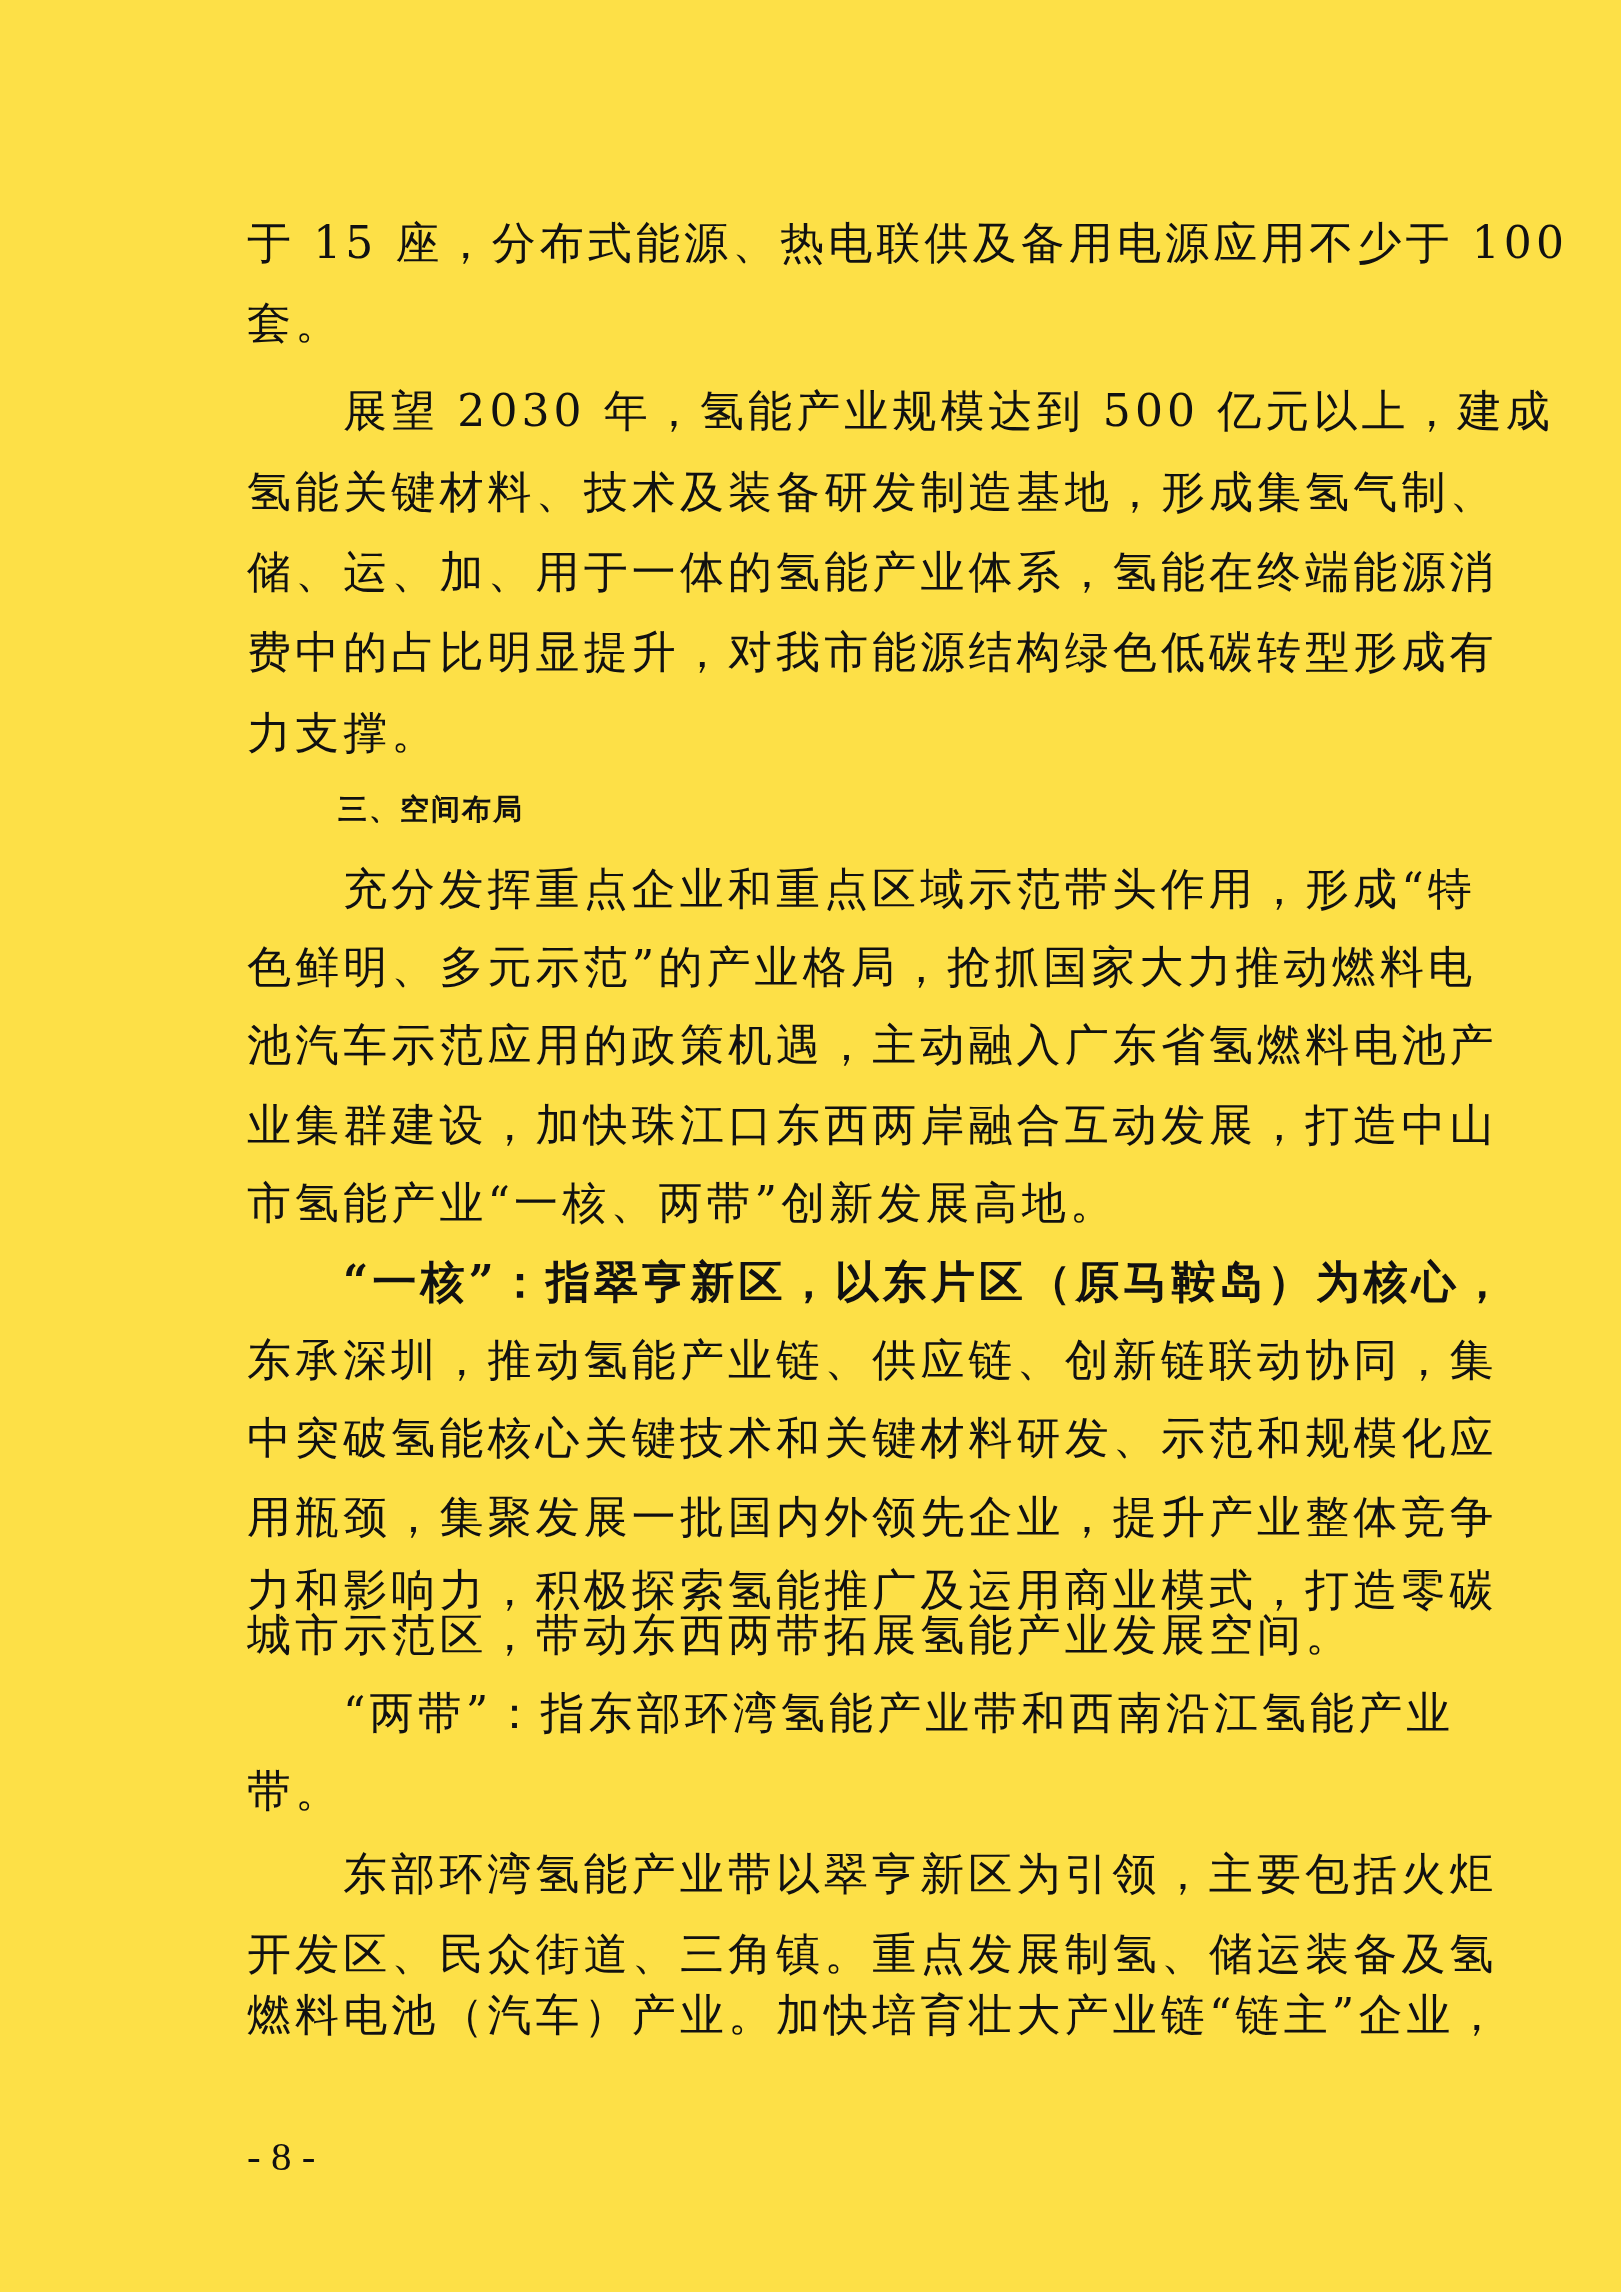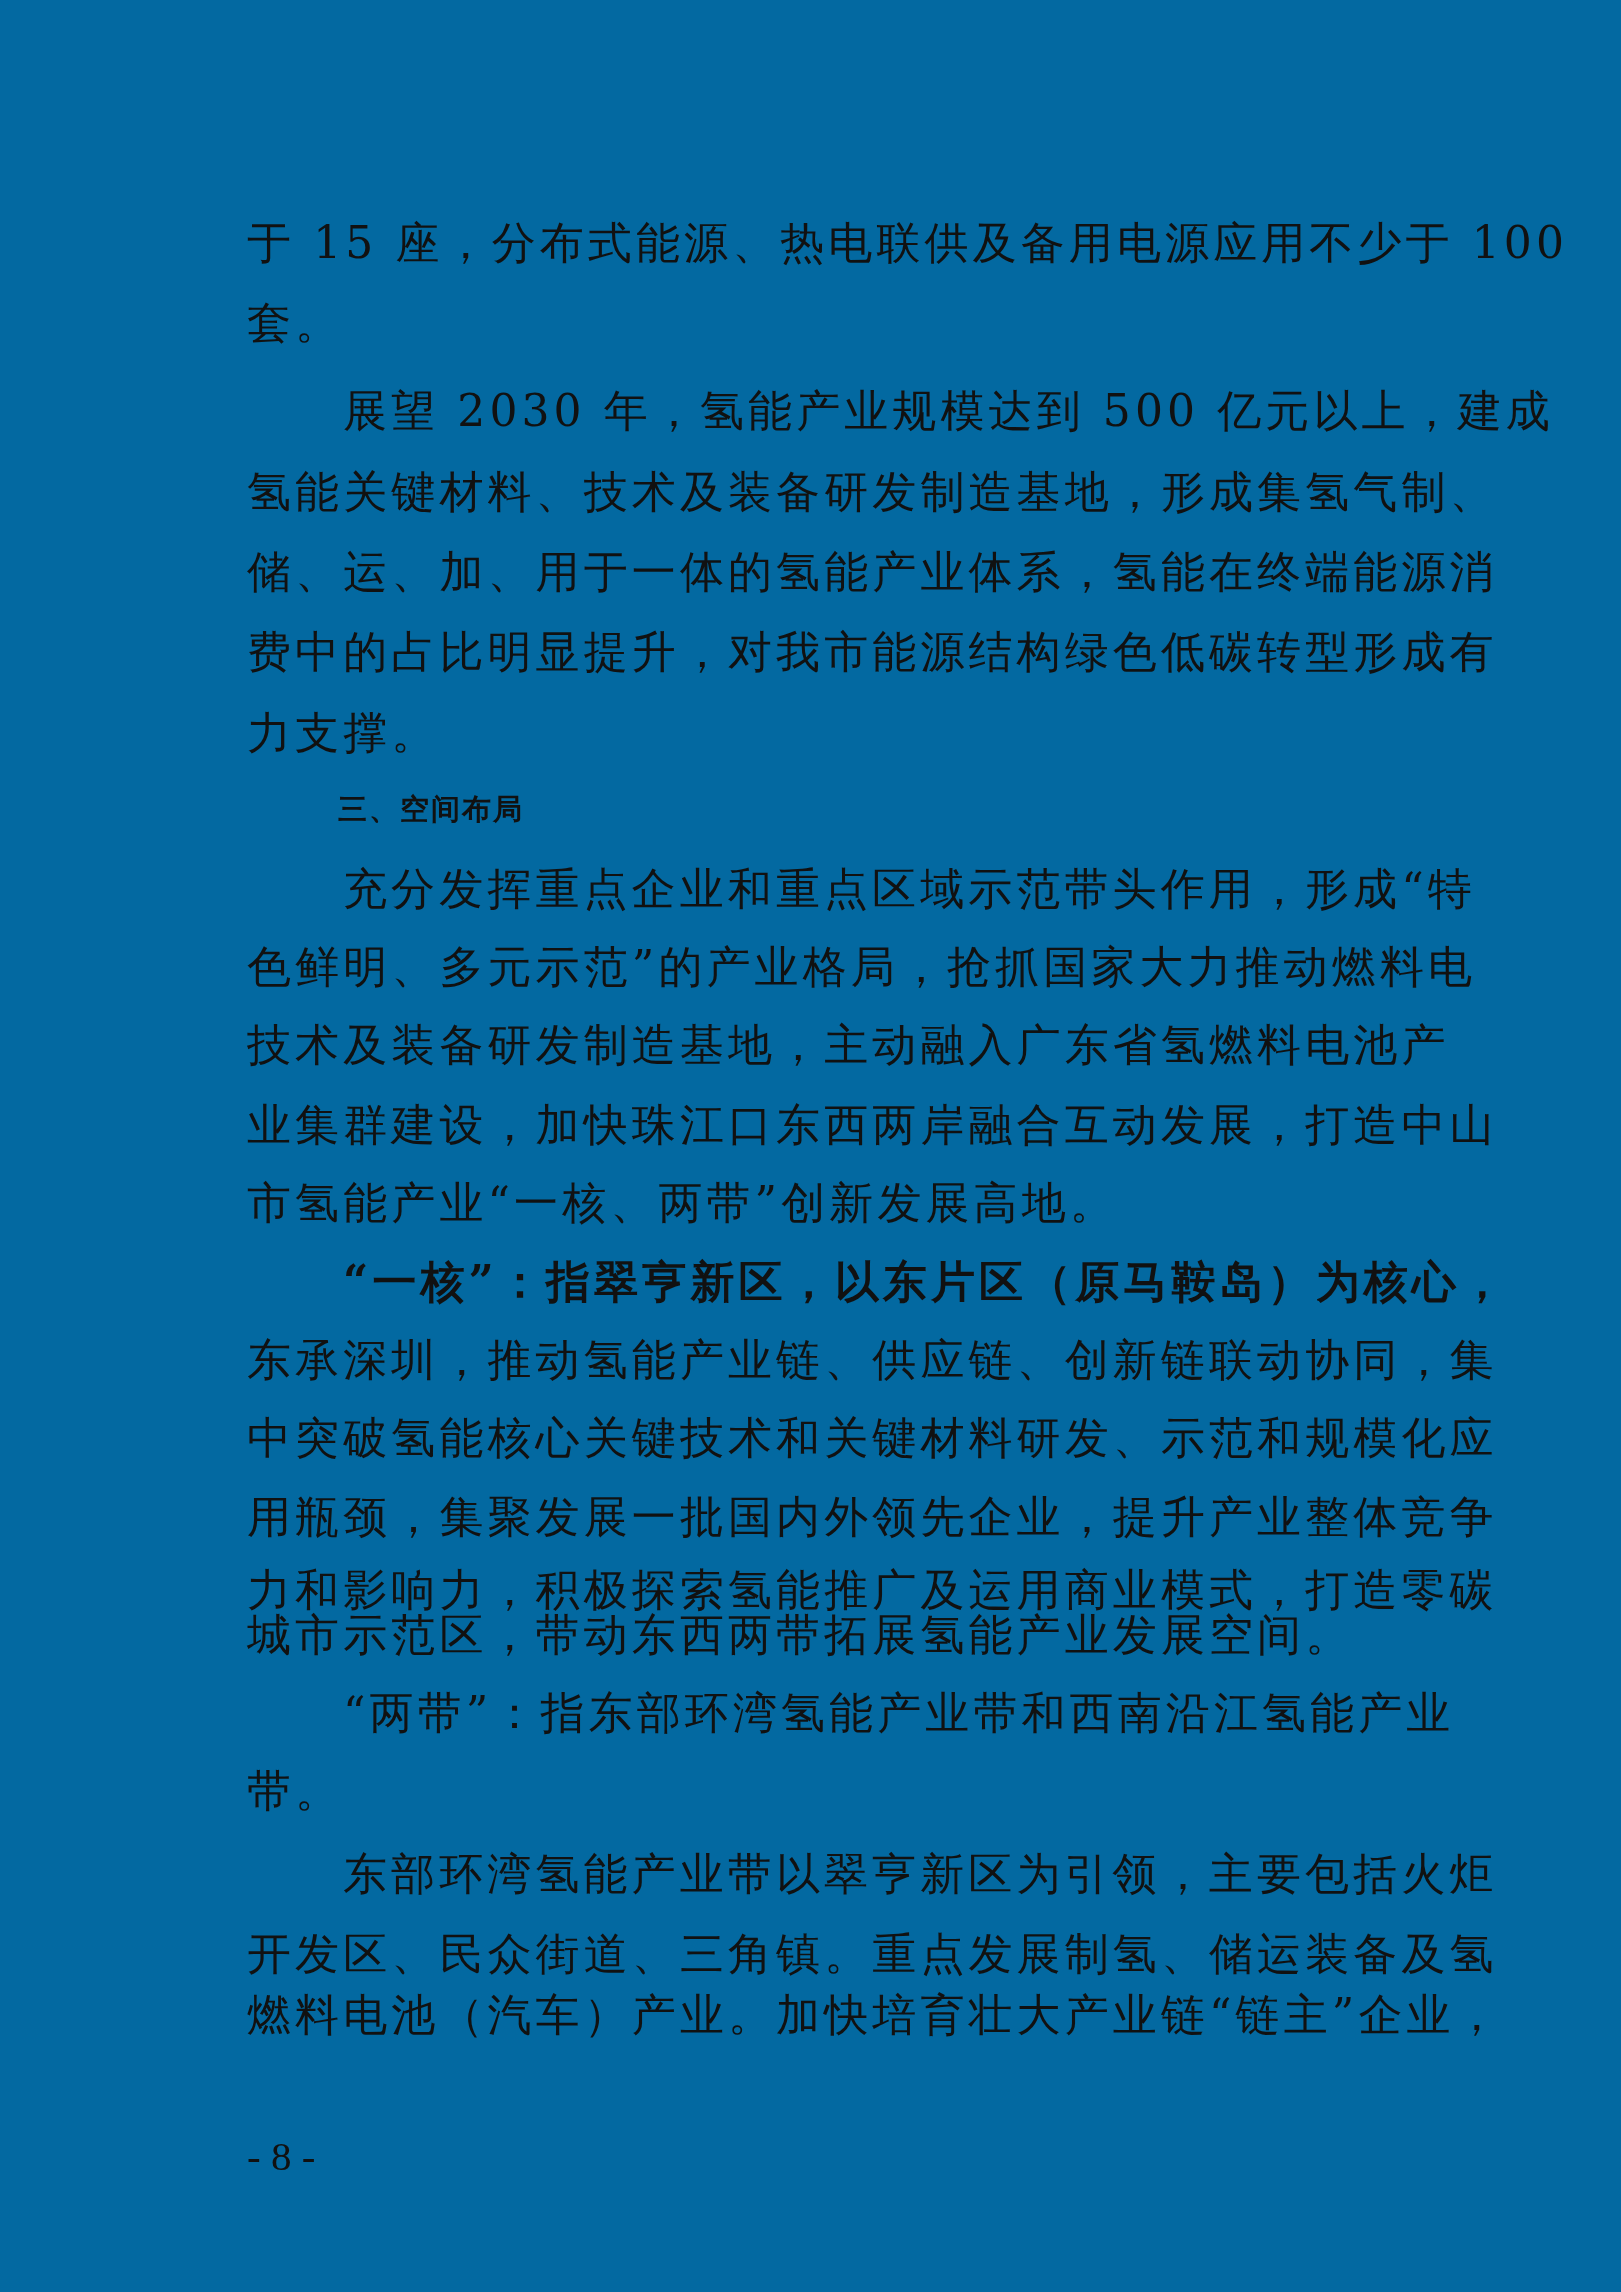--- a/index.html
+++ b/index.html
@@ -14,21 +14,21 @@
       overflow: hidden;
       font-family: "DejaVu Serif", "Liberation Serif", serif;
       color: #111111;
     }
     .page {
       position: absolute;
       left: 0;
       top: 0;
       width: 1621px;
       height: 2293px;
-      background: #0369a1;
+      background: #fde047;
     }
     .text-line {
       position: absolute;
       left: 247px;
       width: 1142px;
       height: 59px;
       font-size: 44px;
       line-height: 59px;
       white-space: nowrap;
       letter-spacing: 4.1px;
@@ -74,21 +74,21 @@
   <div class="text-line indent" style="top:381px;">展望 2030 年，氢能产业规模达到 500 亿元以上，建成</div>
   <div class="text-line" style="top:462px;">氢能关键材料、技术及装备研发制造基地，形成集氢气制、</div>
   <div class="text-line" style="top:542px;">储、运、加、用于一体的氢能产业体系，氢能在终端能源消</div>
   <div class="text-line" style="top:622px;">费中的占比明显提升，对我市能源结构绿色低碳转型形成有</div>
   <div class="text-line last" style="top:703px;">力支撑。</div>
 
   <div class="heading" style="top:780px;">三、空间布局</div>
 
   <div class="text-line indent" style="top:859px;">充分发挥重点企业和重点区域示范带头作用，形成“特</div>
   <div class="text-line" style="top:937px;">色鲜明、多元示范”的产业格局，抢抓国家大力推动燃料电</div>
-  <div class="text-line" style="top:1015px;">技术及装备研发制造基地，主动融入广东省氢燃料电池产</div>
+  <div class="text-line" style="top:1015px;">池汽车示范应用的政策机遇，主动融入广东省氢燃料电池产</div>
   <div class="text-line" style="top:1095px;">业集群建设，加快珠江口东西两岸融合互动发展，打造中山</div>
   <div class="text-line last" style="top:1173px;">市氢能产业“一核、两带”创新发展高地。</div>
 
   <div class="text-line indent" style="top:1252px;font-weight:bold;">“一核”：指翠亨新区，以东片区（原马鞍岛）为核心，</div>
   <div class="text-line" style="top:1330px;">东承深圳，推动氢能产业链、供应链、创新链联动协同，集</div>
   <div class="text-line" style="top:1408px;">中突破氢能核心关键技术和关键材料研发、示范和规模化应</div>
   <div class="text-line" style="top:1487px;">用瓶颈，集聚发展一批国内外领先企业，提升产业整体竞争</div>
   <div class="text-line" style="top:1552px;margin-top:8px;">力和影响力，积极探索氢能推广及运用商业模式，打造零碳</div>
   <div class="text-line last" style="top:1605px;">城市示范区，带动东西两带拓展氢能产业发展空间。</div>
 

